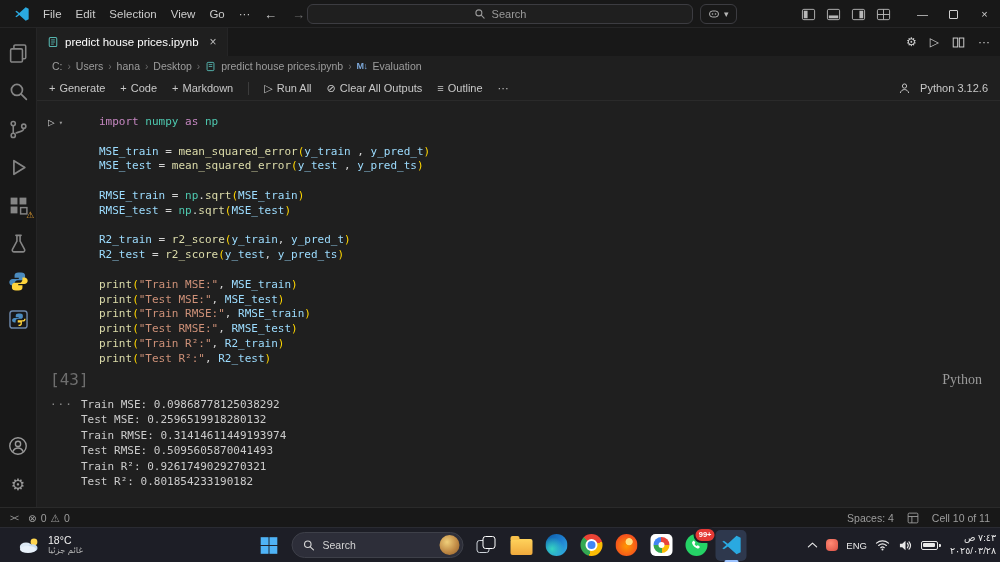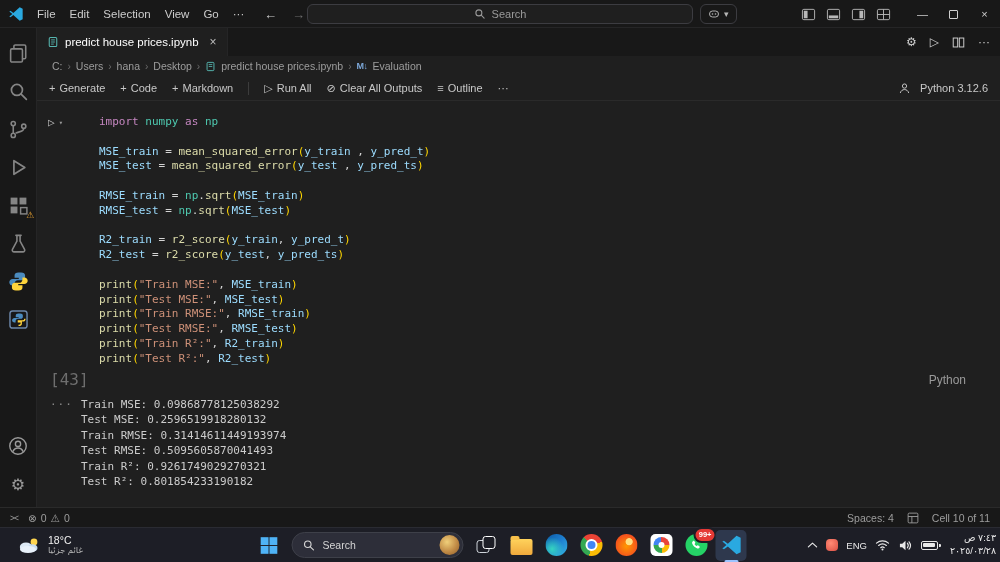--- a/index.html
+++ b/index.html
@@ -2,21 +2,21 @@
 <html><head>
 <meta charset="utf-8">
 <style>
   *{margin:0;padding:0;box-sizing:border-box;cursor:default}
   html,body{width:1000px;height:562px;overflow:hidden;background:#1f1f1f;
     font-family:"Liberation Sans","DejaVu Sans",sans-serif;-webkit-font-smoothing:antialiased}
   .window{width:1000px;height:562px;display:flex;flex-direction:column;color:#ccc}
 
   
   .titlebar{flex:0 0 28px;background:#181818;position:relative;display:flex;align-items:center;border-bottom:1px solid #252526}
-  .tb-left{display:flex;align-items:center;padding-left:8px}
+  .tb-left{display:flex;align-items:center;padding-left:14px}
   .vscode-logo{display:flex;margin-right:6px}
   .menu-item{font-size:11.5px;color:#cccccc;padding:3px 7px;border-radius:4px}
   .tb-nav{position:absolute;left:264px;top:0;height:28px;display:flex;align-items:center;gap:15px;font-size:13px;color:#cfcfcf}
   .nav-dim{color:#6b6b6b}
   .command-center{position:absolute;left:50%;top:4px;transform:translateX(-50%);width:386px;height:20px;background:#1f1f1f;
     border:1px solid #3c3c41;border-radius:6px;display:flex;align-items:center;justify-content:center;gap:6px;font-size:11px;color:#9a9a9a}
   .copilot-btn{position:absolute;left:calc(50% + 200px);top:4px;height:20px;padding:0 7px;border:1px solid #3c3c41;border-radius:6px;
     display:flex;align-items:center;gap:4px;color:#b5b5b5;font-size:9px}
   .tb-right{position:absolute;right:0;top:0;height:28px;display:flex;align-items:center}
   .layout-icons{display:flex;gap:10px;margin-right:16px}
@@ -57,21 +57,21 @@
   .cell-row{display:flex}
   .cell-gutter{flex:0 0 62px;padding-left:11px;padding-top:1px}
   .run-btn{display:flex;align-items:center;gap:4px;color:#bdbdbd;font-size:11px}
   .run-chev{font-size:7px;color:#9a9a9a}
   .cell-code{flex:1;padding-right:16px}
   .code-line{height:14.8px;line-height:14.8px;font-size:11px;white-space:pre}
   .tk-kw{color:#c586c0}.tk-mod{color:#4ec9b0}.tk-var{color:#9cdcfe}
   .tk-fn{color:#dcdcaa}.tk-str{color:#ce9178}.tk-pl{color:#d4d4d4}.tk-br{color:#ffd700}
   .cell-footer{display:flex;align-items:center;height:20px;margin-top:3px}
   .exec-count{margin-left:13px;font-size:16px;color:#6e6e6e}
-  .cell-lang{margin-left:auto;margin-right:34px;font-size:12px;color:#9a9a9a;font-family:Liberation Sans, sans-serif}
+  .cell-lang{margin-left:auto;margin-right:18px;font-size:14px;color:#9a9a9a;font-family:Liberation Serif, serif}
   .output-row{display:flex;margin-top:7px}
   .output-gutter{flex:0 0 44px;padding-left:13px;color:#8a8a8a;font-size:11px;letter-spacing:1px;line-height:15px}
   .output-text{flex:1}
   .output-line{height:15.5px;line-height:15.5px;font-size:11px;color:#cccccc;white-space:pre}
 
   
   .statusbar{flex:0 0 20px;background:#181818;border-top:1px solid #2a2a2a;display:flex;align-items:center;font-size:10.5px;color:#9d9d9d;padding:0 10px}
   .sb-left{display:flex;gap:10px;align-items:center}
   .sb-remote{font-size:8.5px;letter-spacing:-1px;color:#9d9d9d}
   .sb-problems{display:flex;gap:4px;align-items:center}

